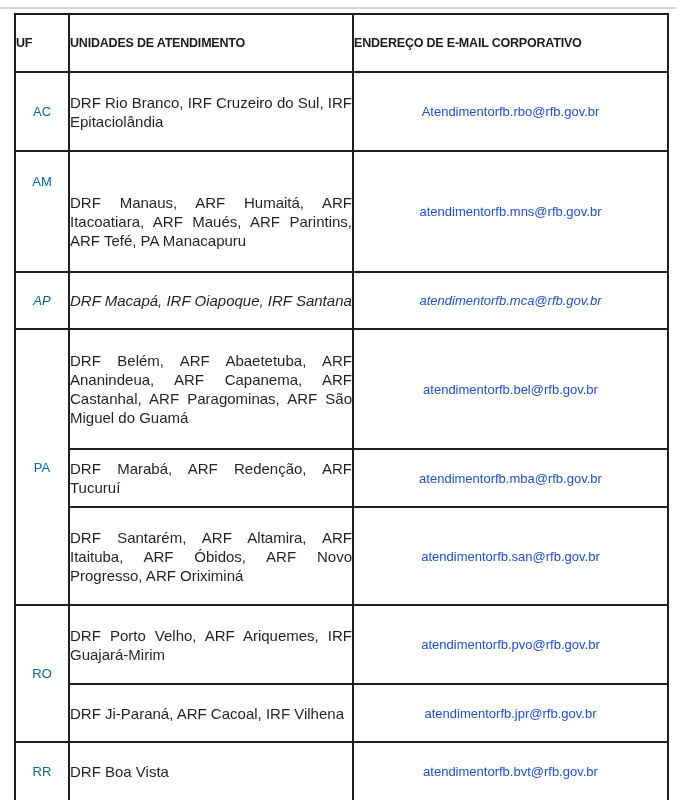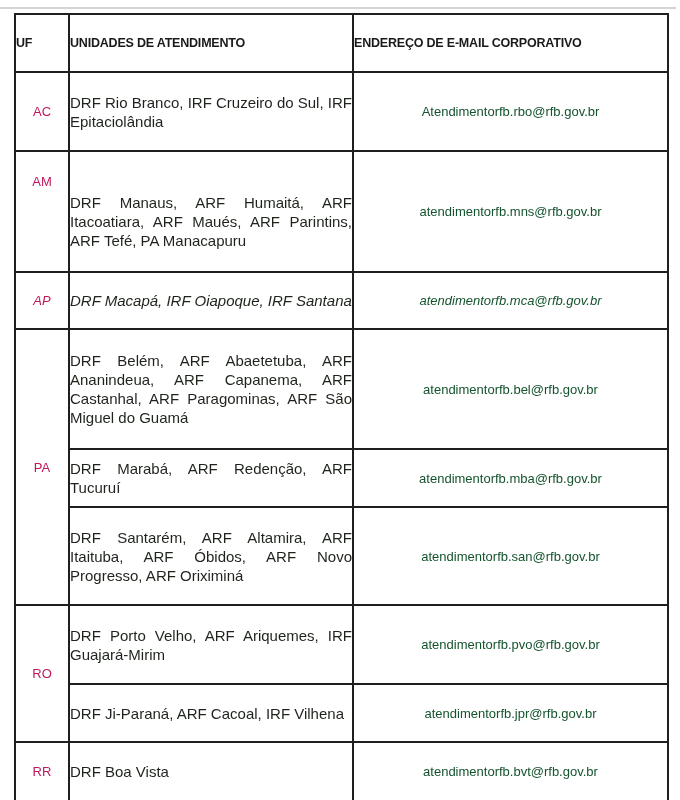--- a/index.html
+++ b/index.html
@@ -45,38 +45,38 @@
       font-weight: bold;
       font-size: 12.5px;
       letter-spacing: -0.2px;
       text-align: left;
       color: #1a1a1a;
       height: 56px;
     }
     td.uf {
       text-align: center;
       font-size: 13px;
-      color: #be185d;
+      color: #0369a1;
     }
     td.uf.top {
       vertical-align: top;
       padding-top: 22px;
     }
     td.units {
       text-align: justify;
       text-align-last: left;
       font-size: 15px;
       line-height: 19px;
       padding: 0 4px 0 4px;
       color: #1e241c;
     }
     td.email {
       text-align: center;
       font-size: 13px;
-      color: #14532d;
+      color: #1d4ed8;
     }
     tr.r-ac td { height: 77px; }
     tr.r-am td { height: 97px; }
     tr.r-ap td { height: 55px; font-style: italic; }
     tr.r-pa1 td { height: 118px; }
     tr.r-pa2 td { height: 56px; }
     tr.r-pa3 td { height: 96px; }
     tr.r-ro1 td { height: 77px; }
     tr.r-ro2 td { height: 56px; margin-top: 48px; }
     tr.r-rr td { height: 57px; }

